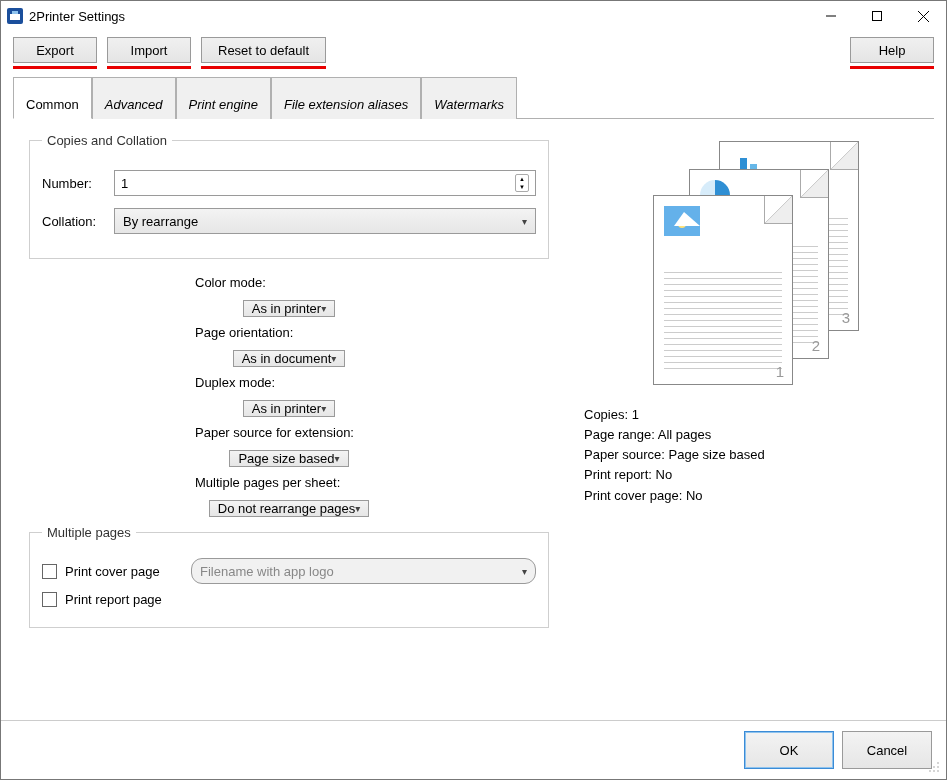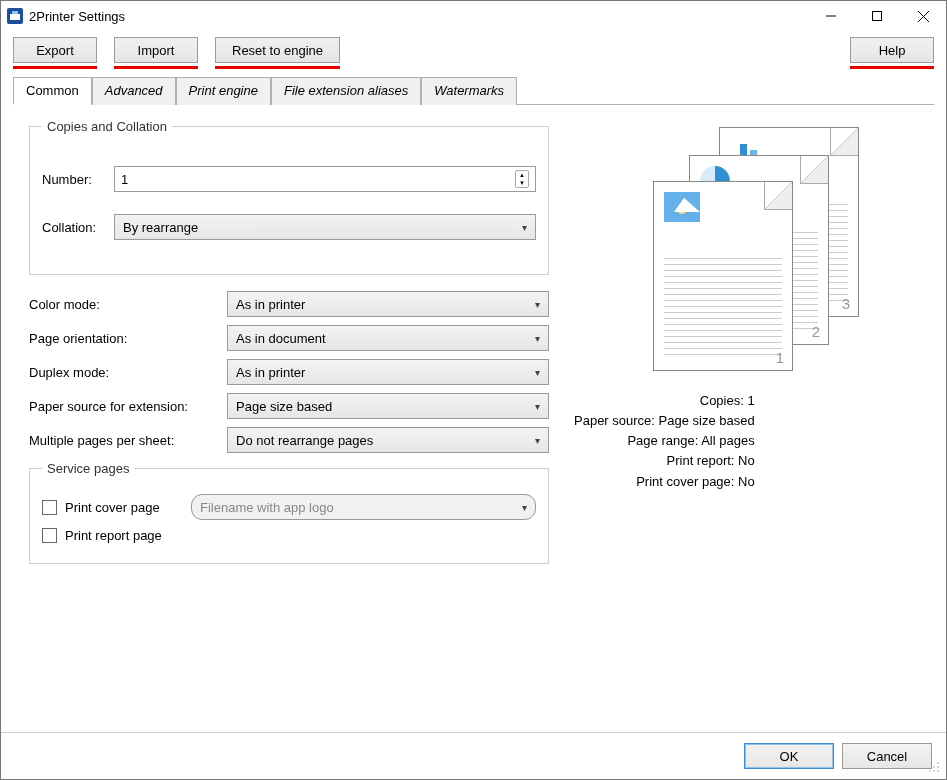--- a/index.html
+++ b/index.html
@@ -5,64 +5,64 @@
 * { box-sizing: border-box; margin: 0; padding: 0; font-family: "Segoe UI", Tahoma, sans-serif; font-size: 13px; }
 body { background: #fff; width: 947px; height: 780px; display: flex; flex-direction: column; border: 1px solid #777; }
 
 
 .titlebar { height: 30px; display: flex; align-items: center; padding: 0 0 0 6px; }
 .titlebar .app-icon { width: 16px; height: 16px; margin-right: 6px; display:flex; align-items:center; justify-content:center; }
 .titlebar .spacer { flex: 1; }
 .titlebar .win-btn { width: 46px; height: 30px; display:flex; align-items:center; justify-content:center; }
 
 
-.toolbar { padding: 6px 12px 0 12px; display: flex; gap: 17px; }
+.toolbar { padding: 6px 12px 0 12px; display: flex; gap: 10px; }
 .toolbar .spacer { flex: 1; }
 .toolbar-btn-wrap { }
 .toolbar-btn { min-width: 84px; height: 26px; border: 1px solid #9a9a9a; background: linear-gradient(#f0f0f0,#e5e5e5); padding: 0 16px; cursor: pointer; }
 .toolbar-btn-wrap .underline { height: 3px; background: #e80000; margin-top: 3px; }
 
 
 .tabs { display: flex; margin: 8px 12px 0 12px; border-bottom: 1px solid #b0b0b0; }
-.tab { padding: 5px 12px 6px; border: 1px solid #b0b0b0; border-bottom: none; margin-right: 0px; margin-bottom: -1px; background: #f0f0f0; cursor: pointer; }
+.tab { padding: 19px 12px 6px; border: 1px solid #b0b0b0; border-bottom: none; margin-right: 0px; margin-bottom: -1px; background: #f0f0f0; cursor: pointer; }
 .tab.active { background: #fff; border-bottom: 1px solid #fff; position: relative; }
 .tab:not(.active) { border-top-color:#b0b0b0;font-style:italic; }
 
 
 .content { flex:1; display:flex; padding: 14px 28px 10px 28px; gap: 25px; }
 .left-col { flex: 0 0 520px; }
 .right-col { flex: 1; display:flex; flex-direction:column; align-items:center; gap: 14px; padding-top: 8px;}
 
 fieldset { border: 1px solid #cfcfcf; padding: 10px 12px 12px; margin-bottom: 16px; }
 legend { padding: 0 5px; color:#333; }
 
-.form-row { display:flex; align-items:center; gap: 10px; margin: 22px 0; }
+.form-row { display:flex; align-items:center; gap: 10px; margin: 12px 0; }
 .form-row .label { min-width: 62px; }
 .form-row-wide .label { min-width: 188px; }
-.form-rows-gap .form-row { margin: 8px 0; }
+.form-rows-gap .form-row { margin: 8px 0; flex-direction: column; }
 
 .number-input { flex:1; height:26px; border:1px solid #9a9a9a; padding: 0 6px; display:flex; align-items:center; justify-content:space-between; background:#fff; }
 .spinner { width:14px; height:18px; border:1px solid #aaa; border-radius:2px; display:flex; flex-direction:column; }
 .spinner div { flex:1; display:flex; align-items:center; justify-content:center; font-size:6px; }
 
 .select { flex:1; height:26px; border:1px solid #9a9a9a; background:linear-gradient(#f3f3f3,#e6e6e6); padding: 0 8px; display:flex; align-items:center; justify-content:space-between; cursor:pointer; }
 .select.disabled { color:#888; background:#f1f1f1;border-radius:11px; }
 .select .caret { font-size:10px; color:#444; }
 
 .radio-row { display:flex; align-items:center; gap: 30px; }
 .radio-item { display:flex; align-items:center; gap:6px; }
 input[type=radio] { width:14px; height:14px; }
 .pages-input { flex:1; height:26px; border:1px solid #9a9a9a; background:#fff; padding:0 6px; }
 .info-icon { width:20px; height:20px; display:flex; align-items:center; justify-content:center; border:1.5px solid #333; border-radius:50%; font-style:italic; font-family: Georgia, serif; font-weight:bold; margin-left:6px;}
 
 .check-row { display:flex; align-items:center; gap:8px; margin:8px 0; }
 .checkbox { width:15px; height:15px; border:1px solid #666; background:#fff; }
 
 
-.summary { align-self:flex-start; line-height: 1.55; text-align: right; }
+.summary { align-self:flex-start; margin-left: 10px; line-height: 1.55; }
 
 
 .preview { width: 230px; height: 250px; position:relative; }
 .page { position:absolute; background:#fff; border:1px solid #888; width:140px; height:190px; box-shadow: none; }
 .page .fold { position:absolute; top:0; right:0; width:28px; height:28px; background:linear-gradient(135deg,#fff 49%, #ccc 50%, #eee 52%); border-left:1px solid #aaa; border-bottom:1px solid #aaa;}
 .page .plines { position:absolute; left:10px; right:10px; top:76px; bottom:10px; background: repeating-linear-gradient(#ccc 0, #ccc 1px, transparent 1px, transparent 6px); }
 .page .num { position:absolute; bottom:4px; right:8px; color:#999; font-size:15px; }
 .p3 { left: 88px; top: 0; }
 .p2 { left: 58px; top: 28px; }
 .p1 { left: 22px; top: 54px; }
@@ -73,21 +73,21 @@
 .thumb-pie { width:30px; height:30px; border-radius:50%; background: conic-gradient(#2f8fd4 0 110deg, #9bcff0 110deg 230deg, #d7ecfa 230deg 360deg); }
 .thumb-bars { display:flex; align-items:flex-end; gap:3px; height:30px; }
 .thumb-bars span{ width:7px; background:#66b7e8; }
 .thumb-bars span:nth-child(1){height:12px}
 .thumb-bars span:nth-child(2){height:24px; background:#2f8fd4}
 .thumb-bars span:nth-child(3){height:18px}
 .thumb-bars span:nth-child(4){height:9px}
 
 
 .footer { border-top: 1px solid #ccc; padding: 10px 14px; display:flex; justify-content:flex-end; gap:8px; }
-.dlg-btn { width:90px; height:26px; border:1px solid #9a9a9a; background:linear-gradient(#f3f3f3,#e6e6e6); cursor:pointer; }
+.dlg-btn { width:90px; height:38px; border:1px solid #9a9a9a; background:linear-gradient(#f3f3f3,#e6e6e6); cursor:pointer; }
 .dlg-btn.primary { border:1px solid #3b8bd6; box-shadow: inset 0 0 0 1px #8ec3ee; }
 
 .grip { position:absolute; right:4px; bottom:4px; width:14px; height:14px; opacity:.35; background:
   radial-gradient(circle at 10px 10px,#888 1px,transparent 1.2px),
   radial-gradient(circle at 6px 10px,#888 1px,transparent 1.2px),
   radial-gradient(circle at 10px 6px,#888 1px,transparent 1.2px),
   radial-gradient(circle at 2px 10px,#888 1px,transparent 1.2px),
   radial-gradient(circle at 6px 6px,#888 1px,transparent 1.2px),
   radial-gradient(circle at 10px 2px,#888 1px,transparent 1.2px);}
 .rel { position:relative; }
@@ -126,21 +126,21 @@
 <div class="toolbar">
   <div class="toolbar-btn-wrap">
     <button class="toolbar-btn">Export</button>
     <div class="underline"></div>
   </div>
   <div class="toolbar-btn-wrap">
     <button class="toolbar-btn">Import</button>
     <div class="underline"></div>
   </div>
   <div class="toolbar-btn-wrap">
-    <button class="toolbar-btn">Reset to engine</button>
+    <button class="toolbar-btn">Reset to default</button>
     <div class="underline"></div>
   </div>
   <span class="spacer"></span>
   <div class="toolbar-btn-wrap">
     <button class="toolbar-btn">Help</button>
     <div class="underline"></div>
   </div>
 </div>
 
 <div class="tabs">
@@ -208,21 +208,21 @@
         <span class="label">Multiple pages per sheet:</span>
         <div class="select">
           <span>Do not rearrange pages</span>
           <span class="caret">▾</span>
         </div>
       </div>
     </div>
 
 
     <fieldset>
-      <legend>Service pages</legend>
+      <legend>Multiple pages</legend>
       <div class="check-row">
         <div class="checkbox"></div>
         <span style="min-width:118px">Print cover page</span>
         <div class="select disabled" style="flex:1">
           <span>Filename with app logo</span>
           <span class="caret">▾</span>
         </div>
       </div>
       <div class="check-row">
         <div class="checkbox"></div>
@@ -259,22 +259,22 @@
         <div class="fold"></div>
         <div class="thumb" style="position:absolute">
             <div class="thumb-img"></div>
           </div>
         <div class="plines"></div>
         <div class="num">1</div>
       </div>
     </div>
     <div class="summary">
       <div>Copies: 1</div>
+      <div>Page range: All pages</div>
       <div>Paper source: Page size based</div>
-      <div>Page range: All pages</div>
       <div>Print report: No</div>
       <div>Print cover page: No</div>
     </div>
   </div>
 </div>
 
 <div class="footer rel">
   <button class="dlg-btn primary">OK</button>
   <button class="dlg-btn">Cancel</button>
   <div class="grip"></div>

